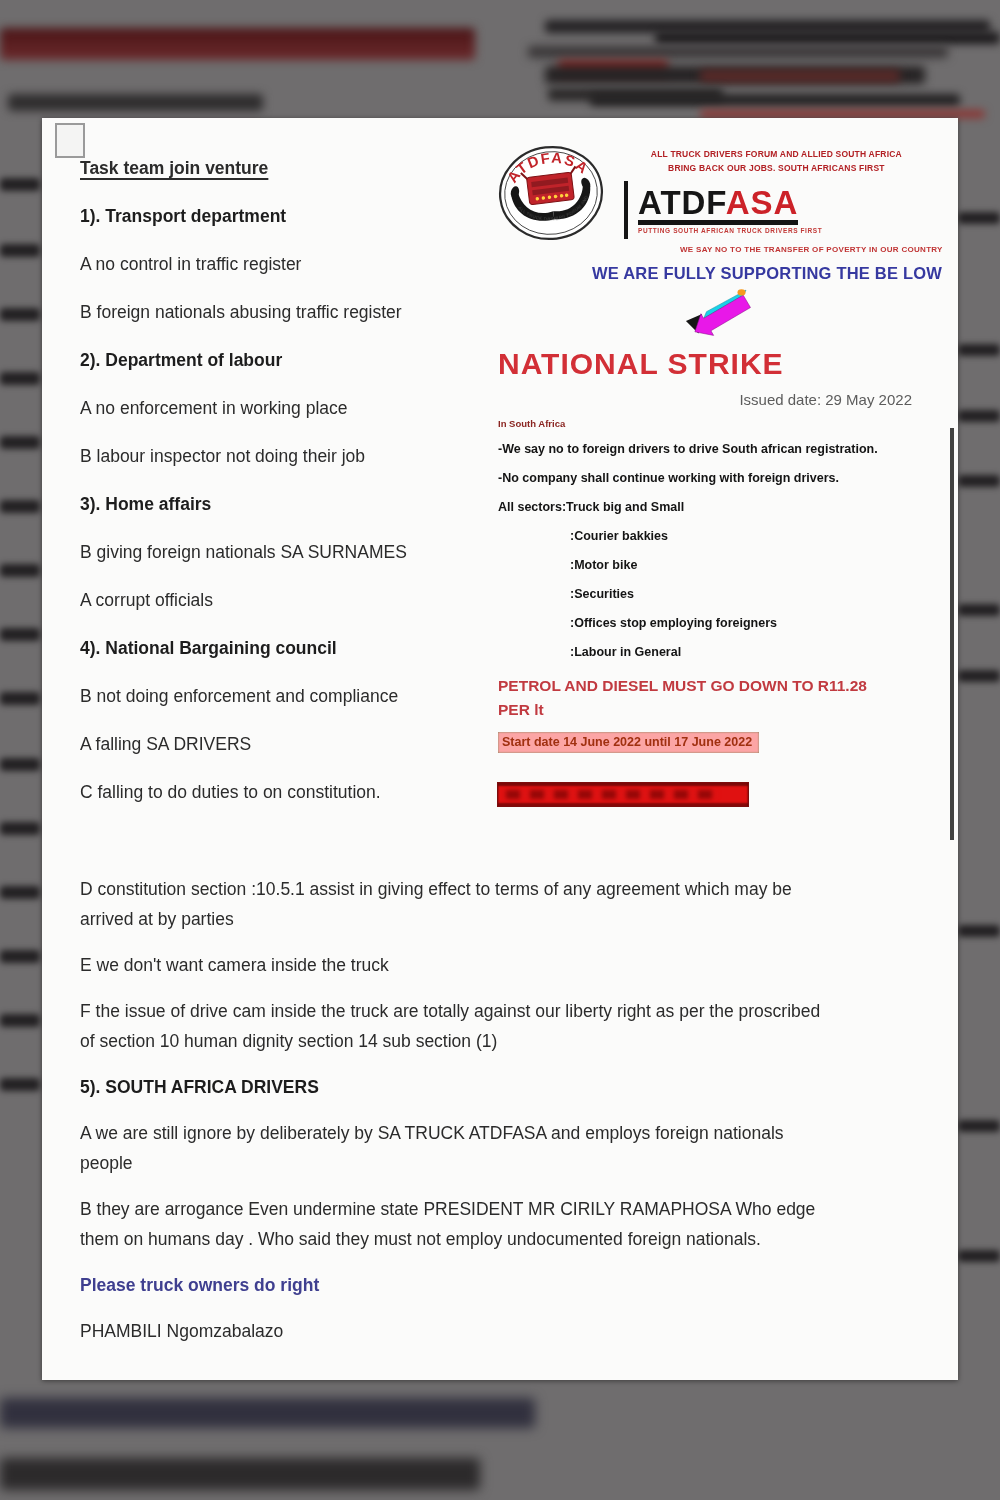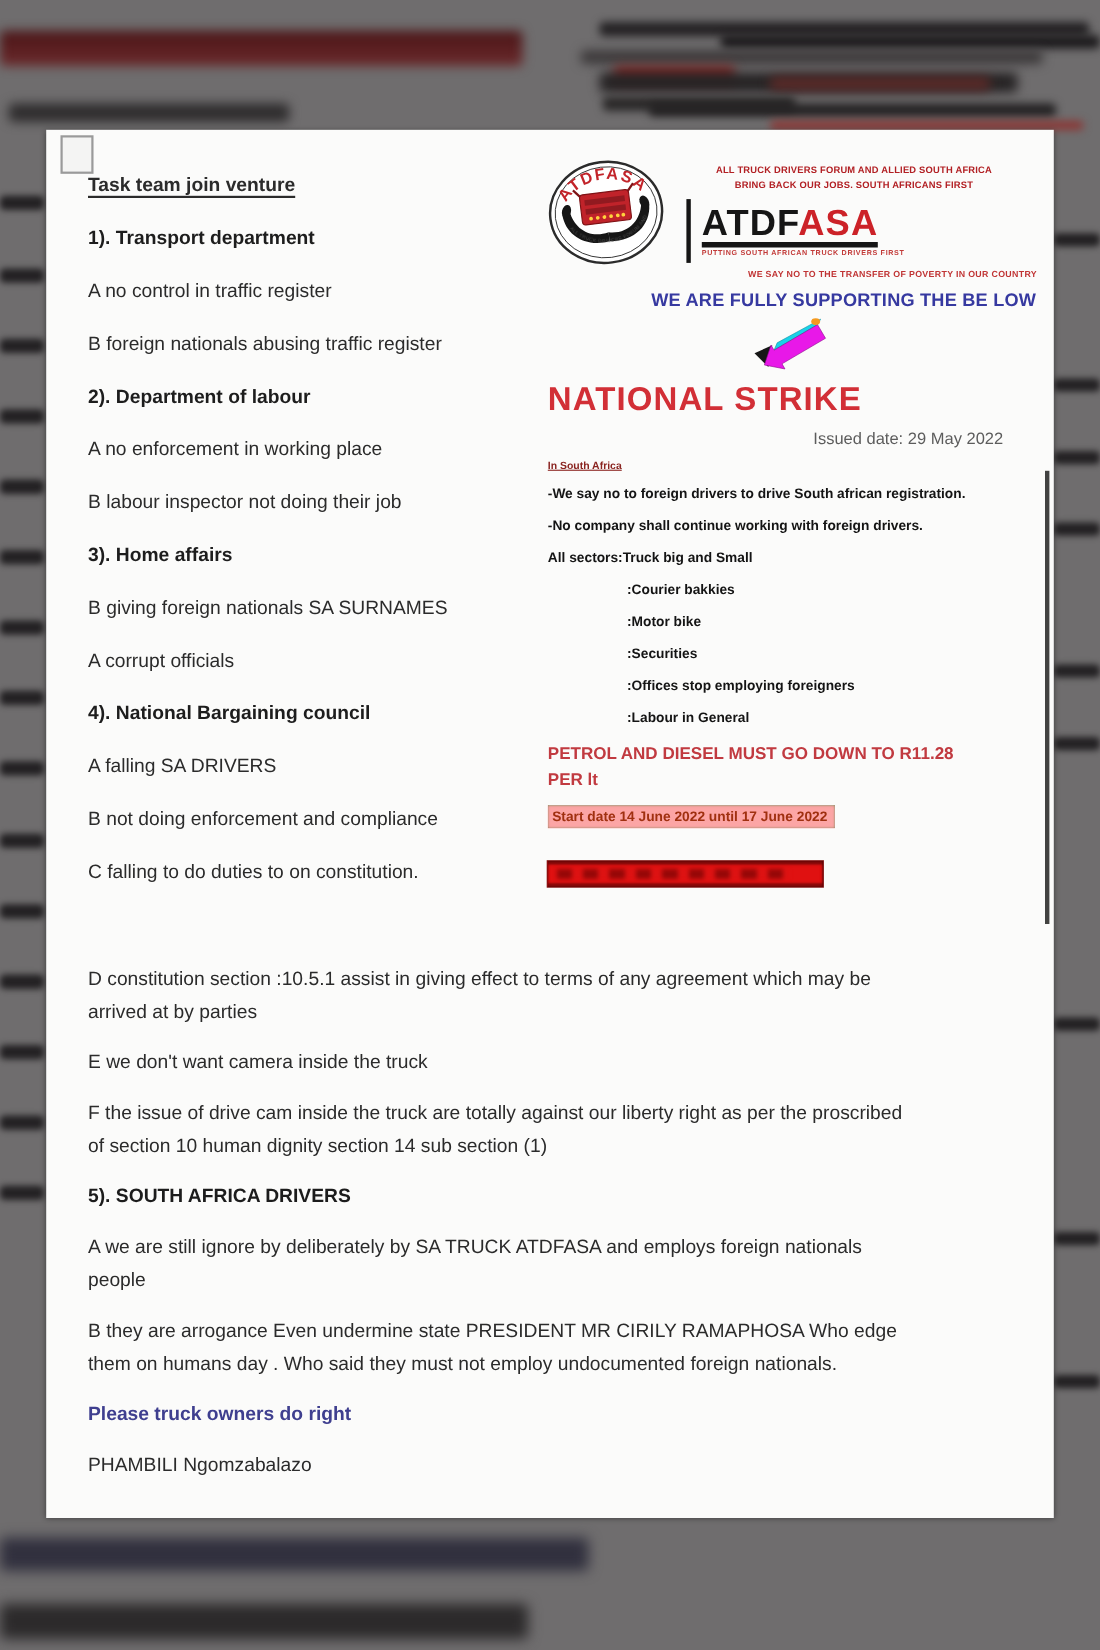--- a/index.html
+++ b/index.html
@@ -39,21 +39,21 @@
   .wm-tagline{font-size:6.5px;font-weight:bold;color:#c23a38;letter-spacing:.6px;
     margin-top:2px;filter:blur(.45px);white-space:nowrap;}
   .slogan{font-size:8px;font-weight:bold;color:#c03434;letter-spacing:.3px;
     margin:6px 0 0 70px;filter:blur(.4px);white-space:nowrap;}
   .support-line{font-size:16.5px;font-weight:bold;color:#3639a0;text-align:right;
     letter-spacing:.2px;margin-bottom:4px;white-space:nowrap;}
   .arrow-wrap{text-align:center;height:50px;margin-bottom:10px;}
   .strike-title{font-size:30px;font-weight:bold;color:#d22f36;letter-spacing:1px;
     margin:6px 0 10px 0;white-space:nowrap;}
   .issued{font-size:15px;color:#5c5c5c;text-align:right;margin:0 30px 10px 0;}
-  .region{font-size:9.5px;font-weight:bold;color:#8a2420;text-decoration:underline;margin-bottom:13px;}
+  .region{font-size:9.5px;font-weight:bold;color:#8a2420;margin-bottom:13px;}
   .rbullet{font-size:12.5px;font-weight:bold;color:#141414;height:15px;margin-bottom:14px;white-space:nowrap;}
   .sector{margin-left:72px;}
   .petrol{font-size:15.5px;font-weight:bold;color:#c13a40;line-height:1.55;white-space:nowrap;}
   .petrol2{margin-bottom:10px;}
   .green-bar{display:inline-block;background:#fca5a5;color:#a03010;font-weight:bold;
     font-size:12.5px;padding:3px 7px 4px 4px;margin-bottom:30px;white-space:nowrap;
     box-shadow:inset 0 0 2px rgba(0,90,0,.6);filter:blur(.3px);}
   .red-bar{position:relative;width:250px;height:23px;background:#e01111;
     box-shadow:inset 0 3px 2px rgba(40,0,0,.55), inset 0 -3px 2px rgba(40,0,0,.5), 0 0 0 1px #7d0c0c;}
   .red-bar::after{content:"";position:absolute;left:8px;top:7px;right:30px;height:9px;
@@ -121,22 +121,22 @@
     <div class="ln bold">1). Transport department</div>
     <div class="ln">A no control in traffic register</div>
     <div class="ln">B foreign nationals abusing traffic register</div>
     <div class="ln bold">2). Department of labour</div>
     <div class="ln">A no enforcement in working place</div>
     <div class="ln">B labour inspector not doing their job</div>
     <div class="ln bold">3). Home affairs</div>
     <div class="ln">B giving foreign nationals SA SURNAMES</div>
     <div class="ln">A corrupt officials</div>
     <div class="ln bold">4). National Bargaining council</div>
+    <div class="ln">B not doing enforcement and compliance</div>
     <div class="ln">A falling SA DRIVERS</div>
-    <div class="ln">B not doing enforcement and compliance</div>
     <div class="ln">C falling to do duties to on constitution.</div>
   </div>
 
   <div class="col-right">
 
     <div class="logo-row">
       <svg class="logo-badge" viewBox="0 0 104 96">
         <g transform="rotate(-7 52 48)">
           <ellipse cx="52" cy="48" rx="50" ry="45" fill="#ffffff" stroke="#2b2b2b" stroke-width="2.2"></ellipse>
           <ellipse cx="52" cy="48" rx="45.5" ry="40.5" fill="none" stroke="#2b2b2b" stroke-width="0.8"></ellipse>

